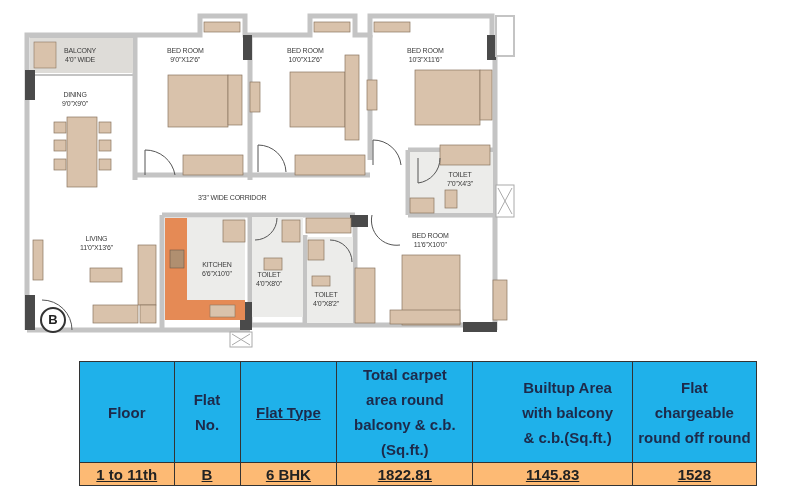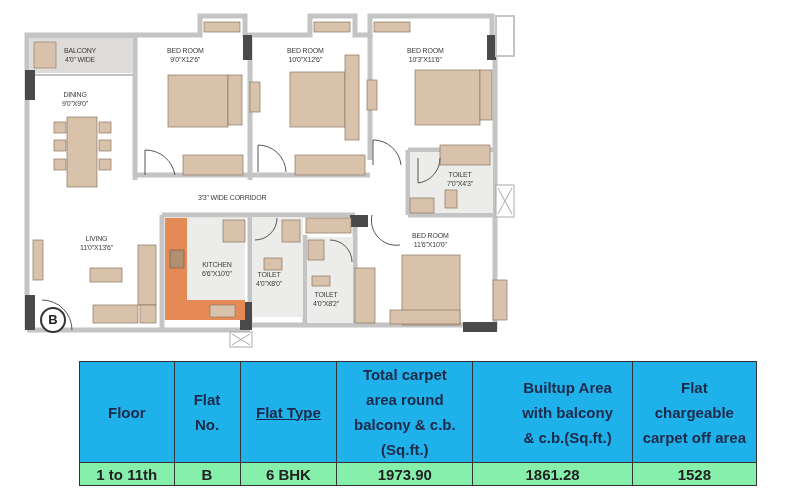--- a/index.html
+++ b/index.html
@@ -3,21 +3,21 @@
   <meta charset="utf-8">
   <style>
     html, body { margin:0; padding:0; background:#ffffff; }
     body { width:800px; height:500px; position:relative; overflow:hidden; font-family:"Liberation Sans", sans-serif; }
     .plan { position:absolute; left:0; top:0; width:800px; height:350px; }
     .lbl { position:absolute; font-family:"Liberation Sans", sans-serif; font-size:7px; color:#3a3a3a; text-align:center; line-height:9px; letter-spacing:-0.2px; text-transform:uppercase; white-space:nowrap; }
     .lbl .dim { display:block; }
     .marker { position:absolute; left:40px; top:307px; width:22px; height:22px; border:2px solid #333; border-radius:50%; background:#fff; font-family:"Liberation Sans", sans-serif; font-weight:bold; font-size:13px; line-height:22px; text-align:center; color:#222; }
     table.spec { position:absolute; left:79px; top:361px; width:678px; border-collapse:collapse; font-family:"Liberation Sans", sans-serif; }
     table.spec th { background:#1fb1ea; color:#1d2a4a; font-weight:bold; font-size:15px; line-height:25px; border:1.5px solid #333; padding:0 2px; text-align:center; height:98px; }
-    table.spec td { background:#86efac; color:#222; font-weight:bold; font-size:15px; text-align:center; border:1.5px solid #333; height:22px; padding:0; }
+    table.spec td { background:#fdba74; color:#222; font-weight:bold; font-size:15px; text-align:center; border:1.5px solid #333; height:22px; padding:0;text-decoration:underline; }
   </style>
 </head>
 <body>
 
 <div class="plan">
   <svg width="800" height="350" viewBox="0 0 800 350">
     <g fill="none" stroke="#c4c4c4" stroke-width="5">
 
       <polyline points="27,330 27,35 135,35"></polyline>
       <polyline points="135,35 200,35 200,16 245,16 245,35 310,35 310,16 355,16 355,35 370,35 370,16 492,16 492,35"></polyline>
@@ -209,27 +209,27 @@
         <span>(Sq.ft.)</span>
       </th>
       <th style="width:134px;padding-left:32px;">
         <span>Builtup Area</span><br>
         <span>with balcony</span><br>
         <span>&amp; c.b.(Sq.ft.)</span>
       </th>
       <th style="width:125px;">
         <span>Flat</span><br>
         <span>chargeable</span><br>
-        <span>carpet off area</span>
+        <span>round off round</span>
       </th>
     </tr>
   </thead>
   <tbody>
     <tr>
       <td>1 to 11th</td>
       <td>B</td>
       <td>6 BHK</td>
-      <td>1973.90</td>
-      <td>1861.28</td>
+      <td>1822.81</td>
+      <td>1145.83</td>
       <td>1528</td>
     </tr>
   </tbody>
 </table>
 
 </body></html>

